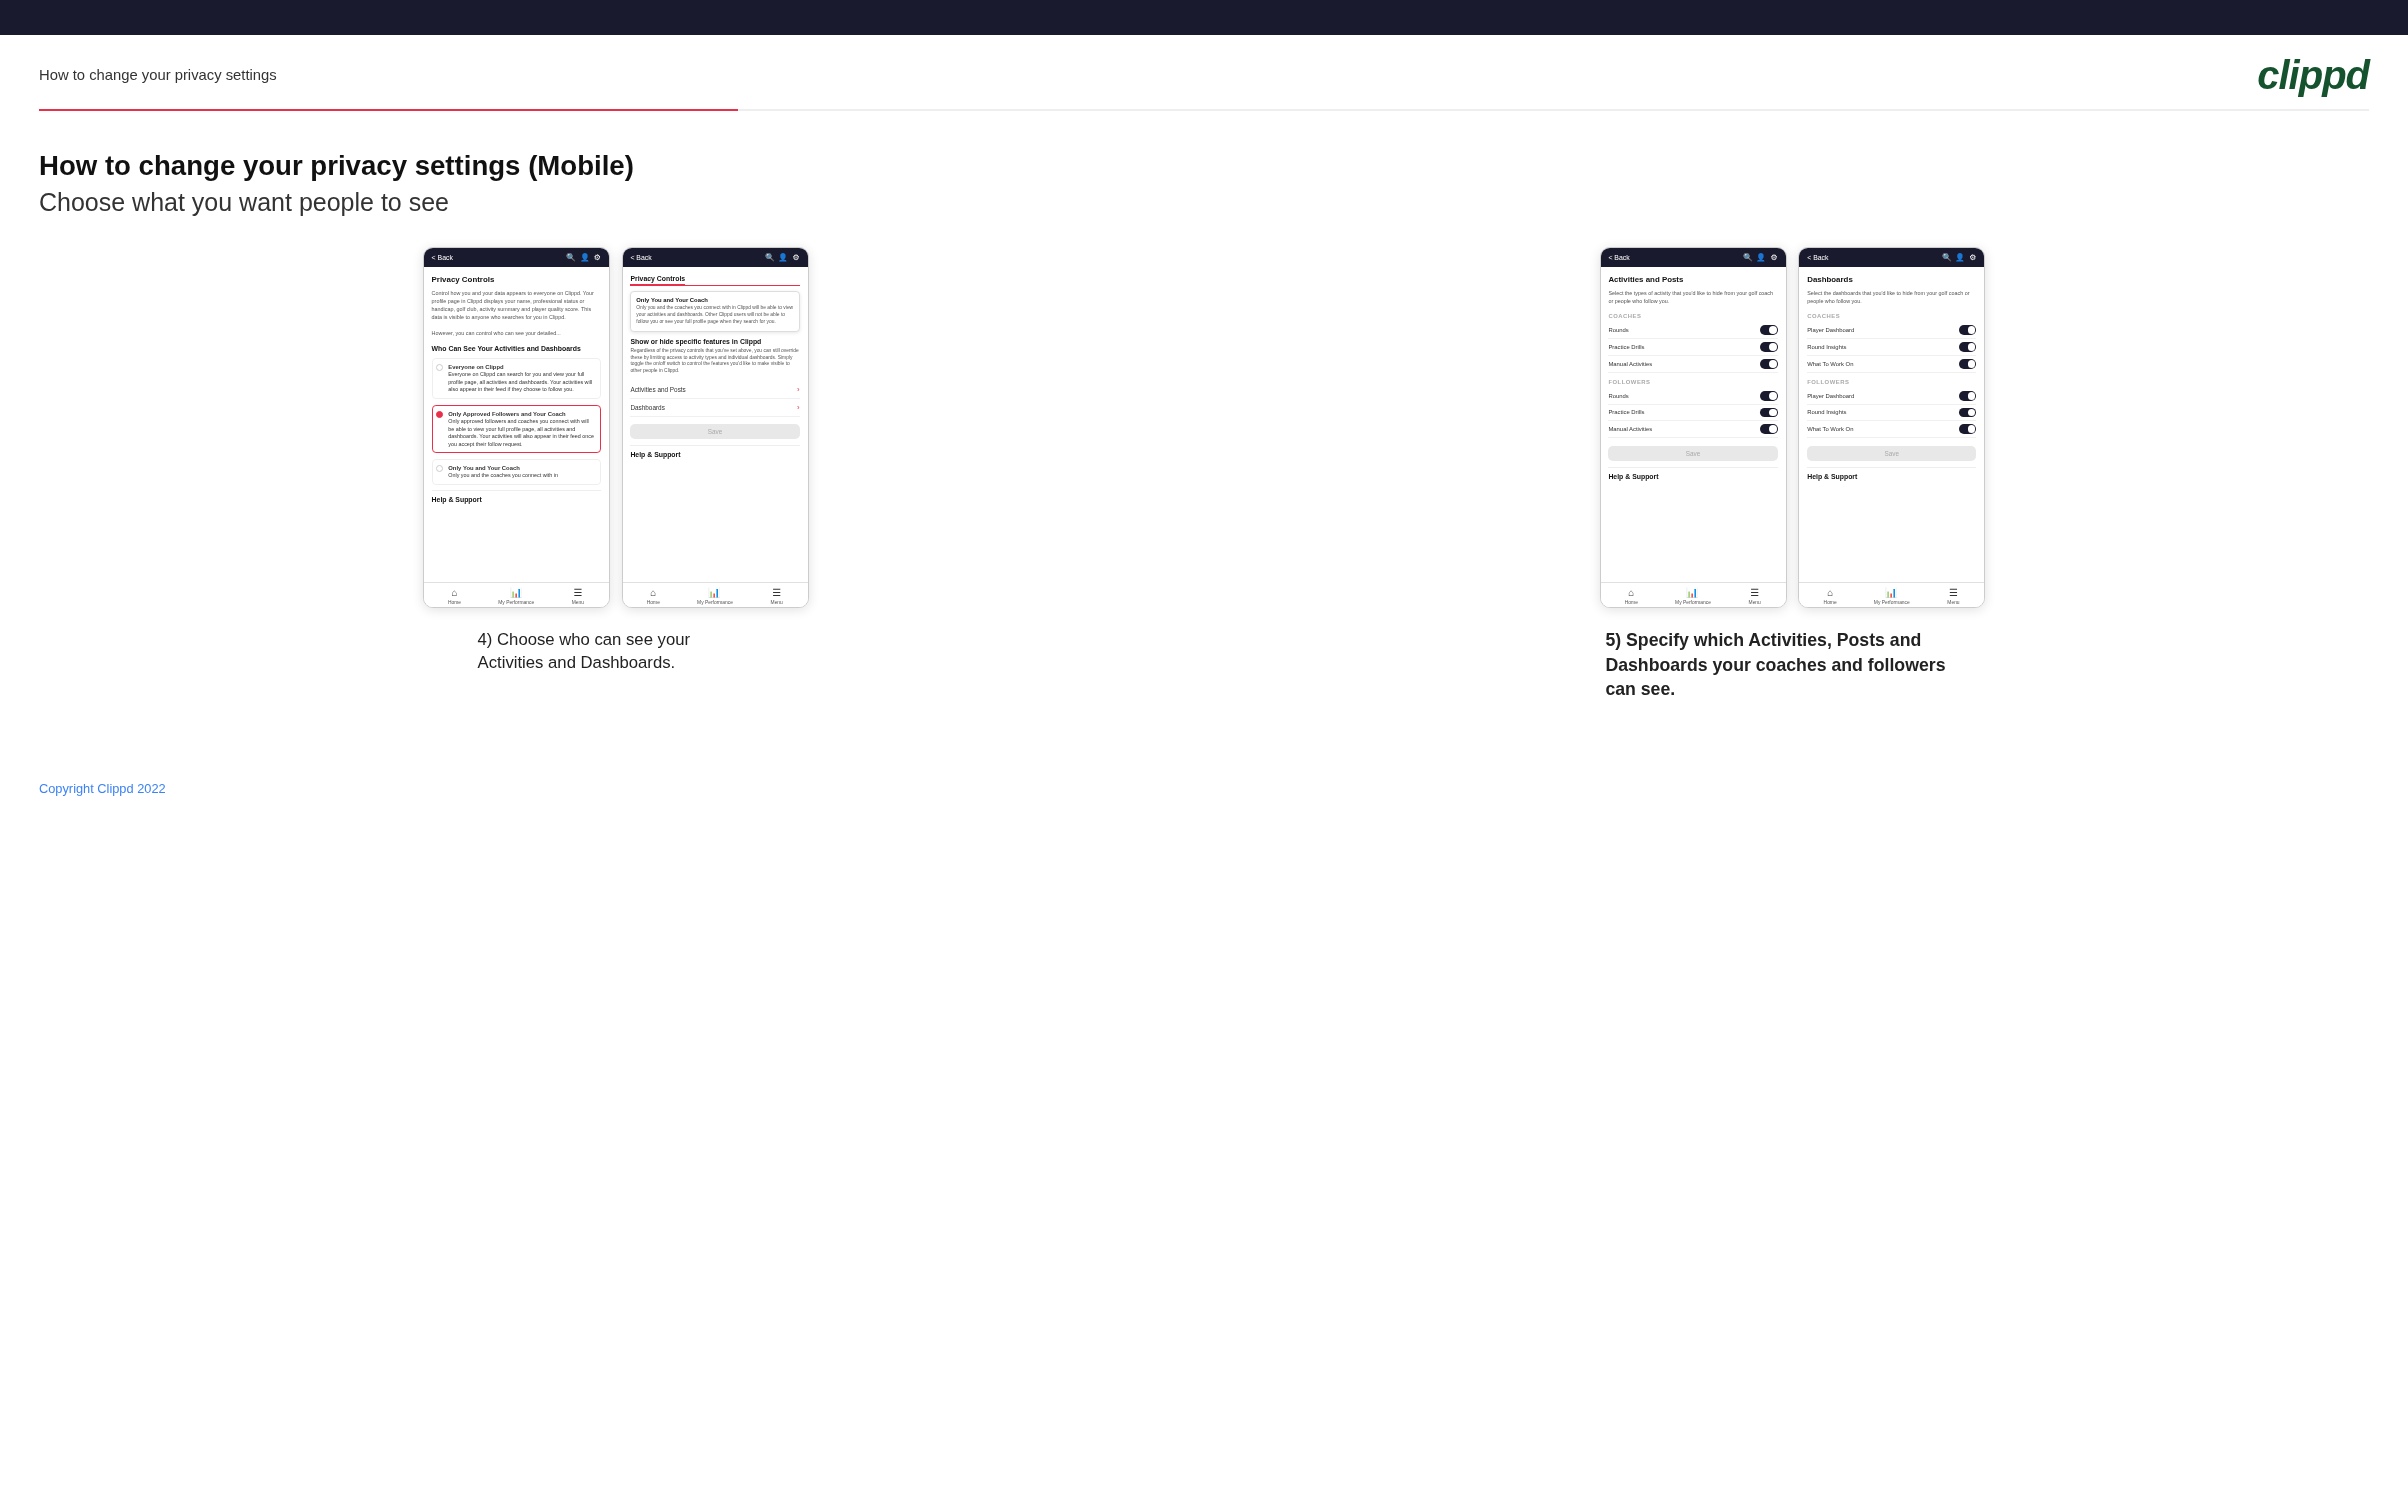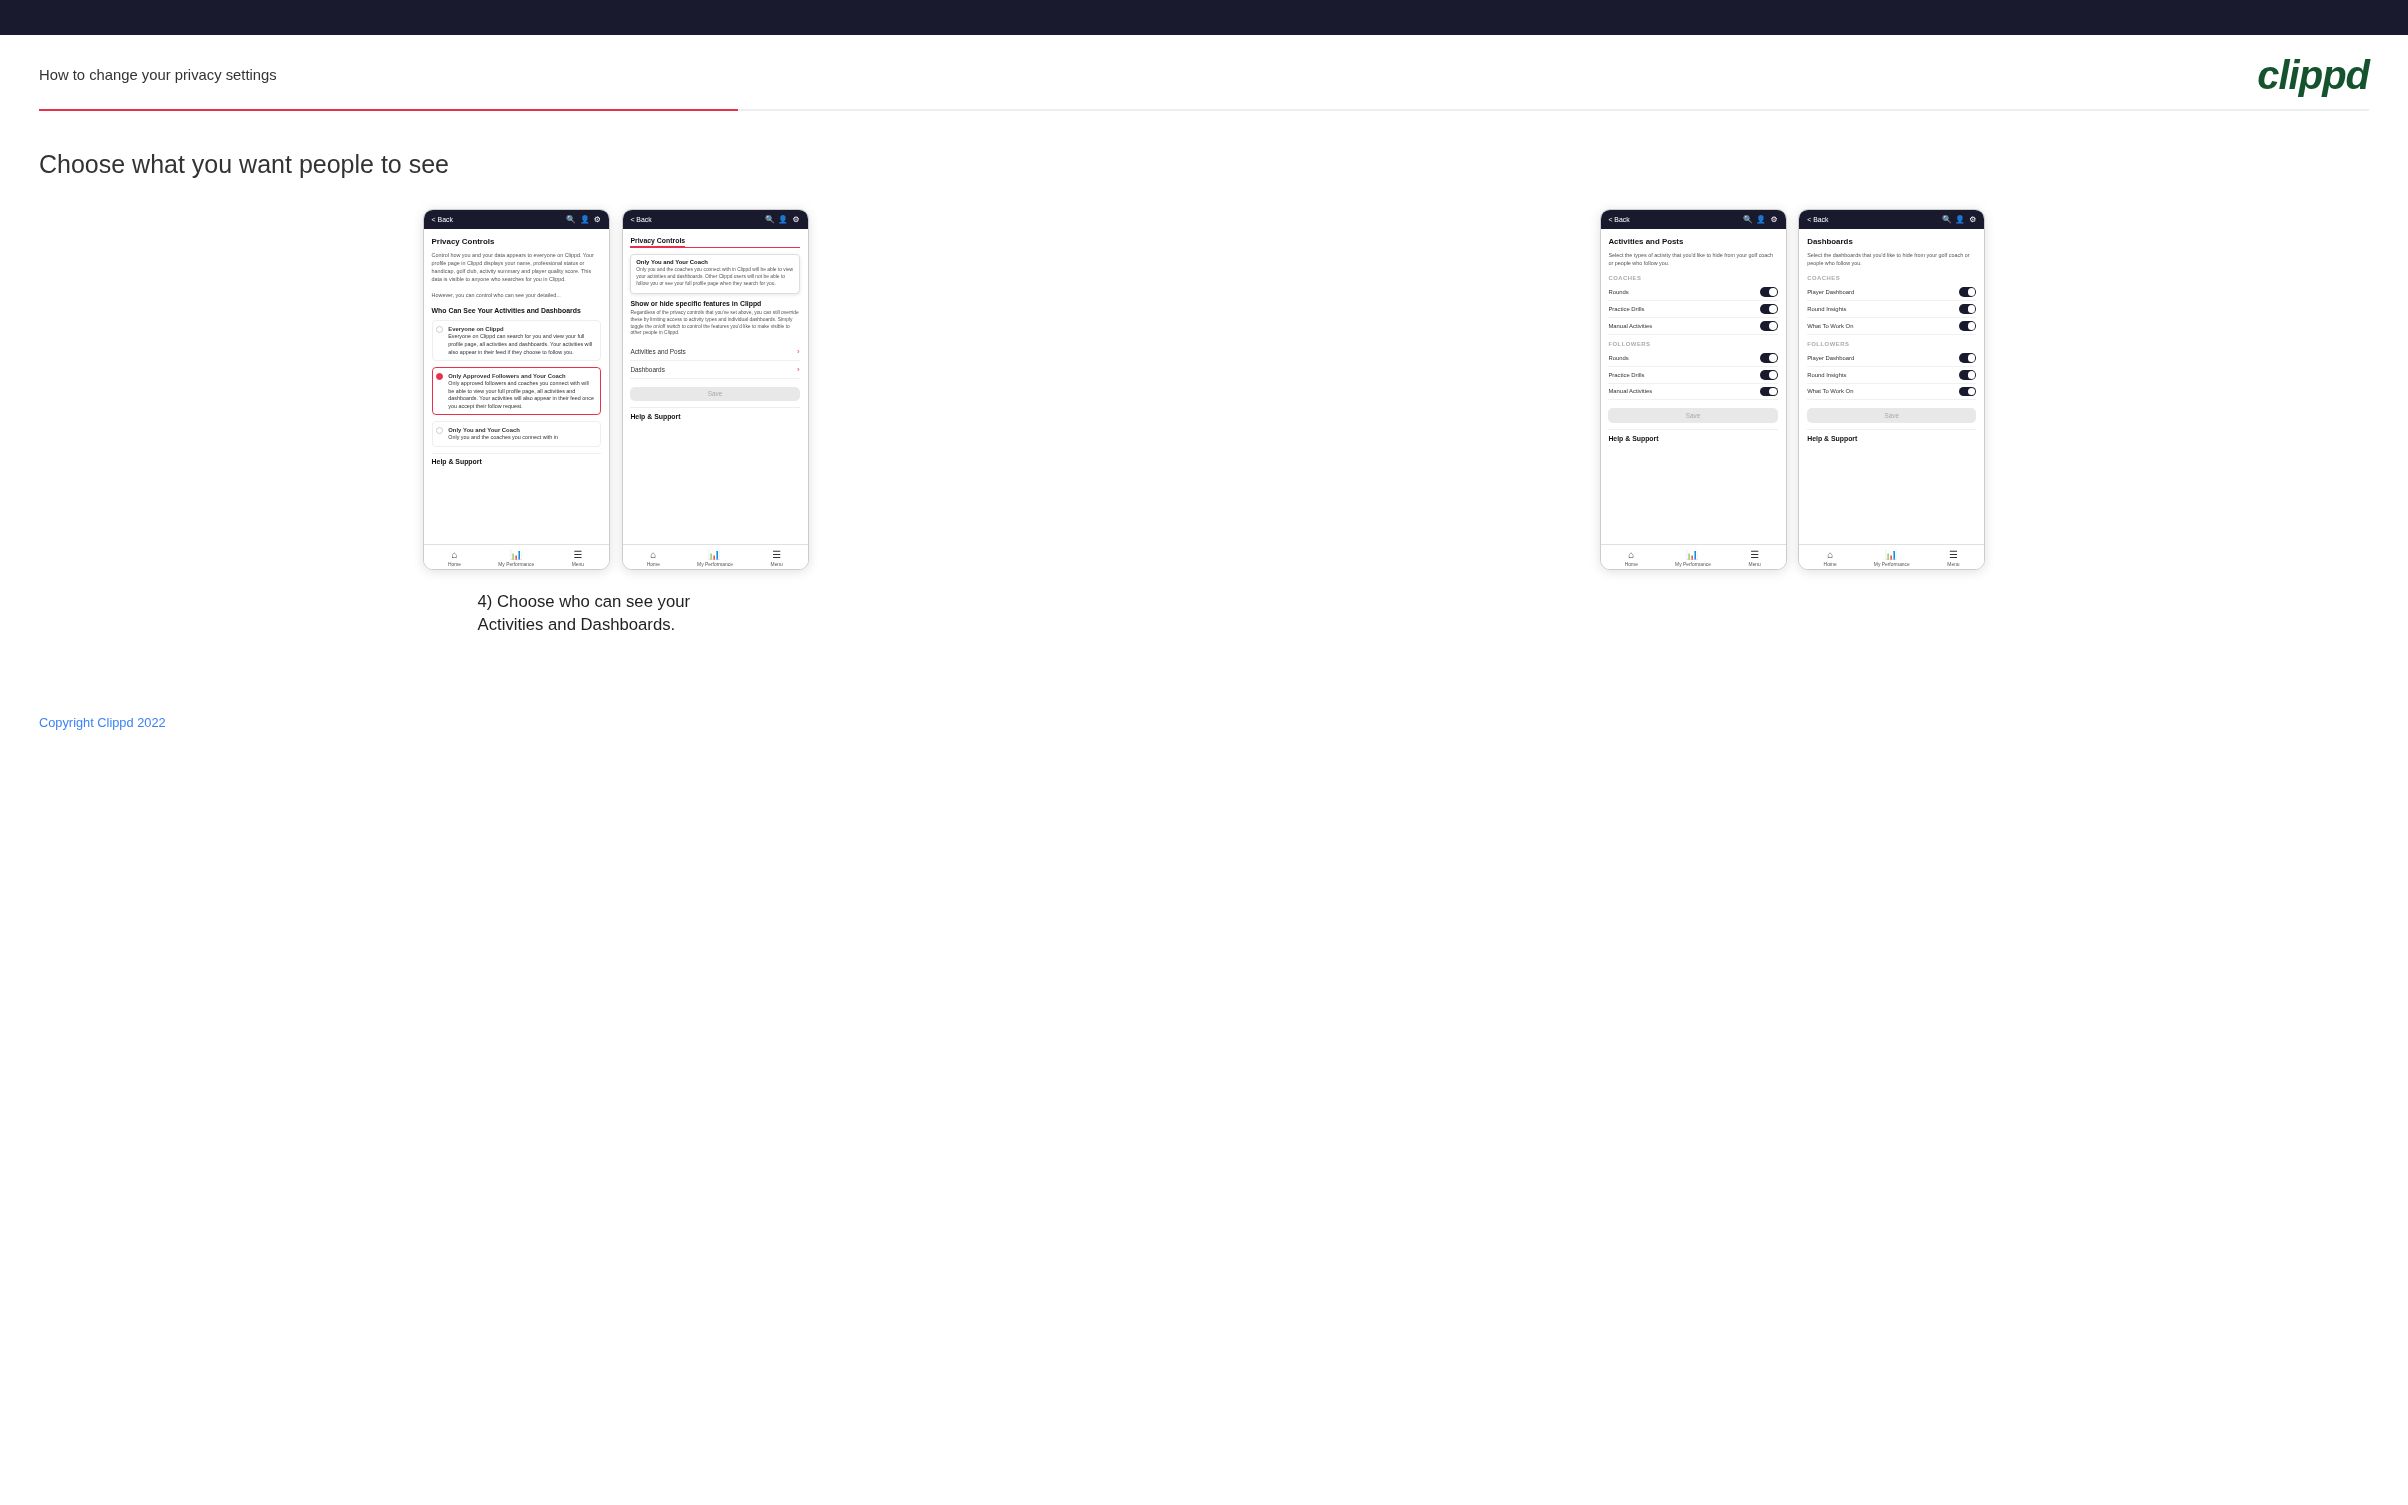--- a/index.html
+++ b/index.html
@@ -348,20 +348,21 @@
 
 <div class="top-bar"></div>
 
 <div class="header">
   <span class="header-title">How to change your privacy settings</span>
   <span class="logo">clippd</span>
 </div>
 <div class="header-divider"></div>
 
 <div class="main-content">
+  <h1 class="page-heading">How to change your privacy settings (Mobile)</h1>
   <p class="page-subheading">Choose what you want people to see</p>
 
   <div class="screenshots-row">
 
     <div class="phone-group">
       <div class="phones-pair">
 
         <div class="phone-mockup">
           <div class="phone-topbar">
             <div class="phone-topbar-left">
@@ -604,20 +605,21 @@
               <span>My Performance</span>
             </div>
             <div class="bottom-nav-item">
               <span class="bottom-nav-icon">☰</span>
               <span>Menu</span>
             </div>
           </div>
         </div>
 
       </div>
+      <div class="phone-caption" style="text-align:left; max-width:374px; font-size:17.7px; font-weight:600;">5) Specify which Activities, Posts and Dashboards your  coaches and followers can see.</div>
     </div>
 
   </div>
 </div>
 
 <div class="footer">
   <span>Copyright Clippd 2022</span>
 </div>
 
 

